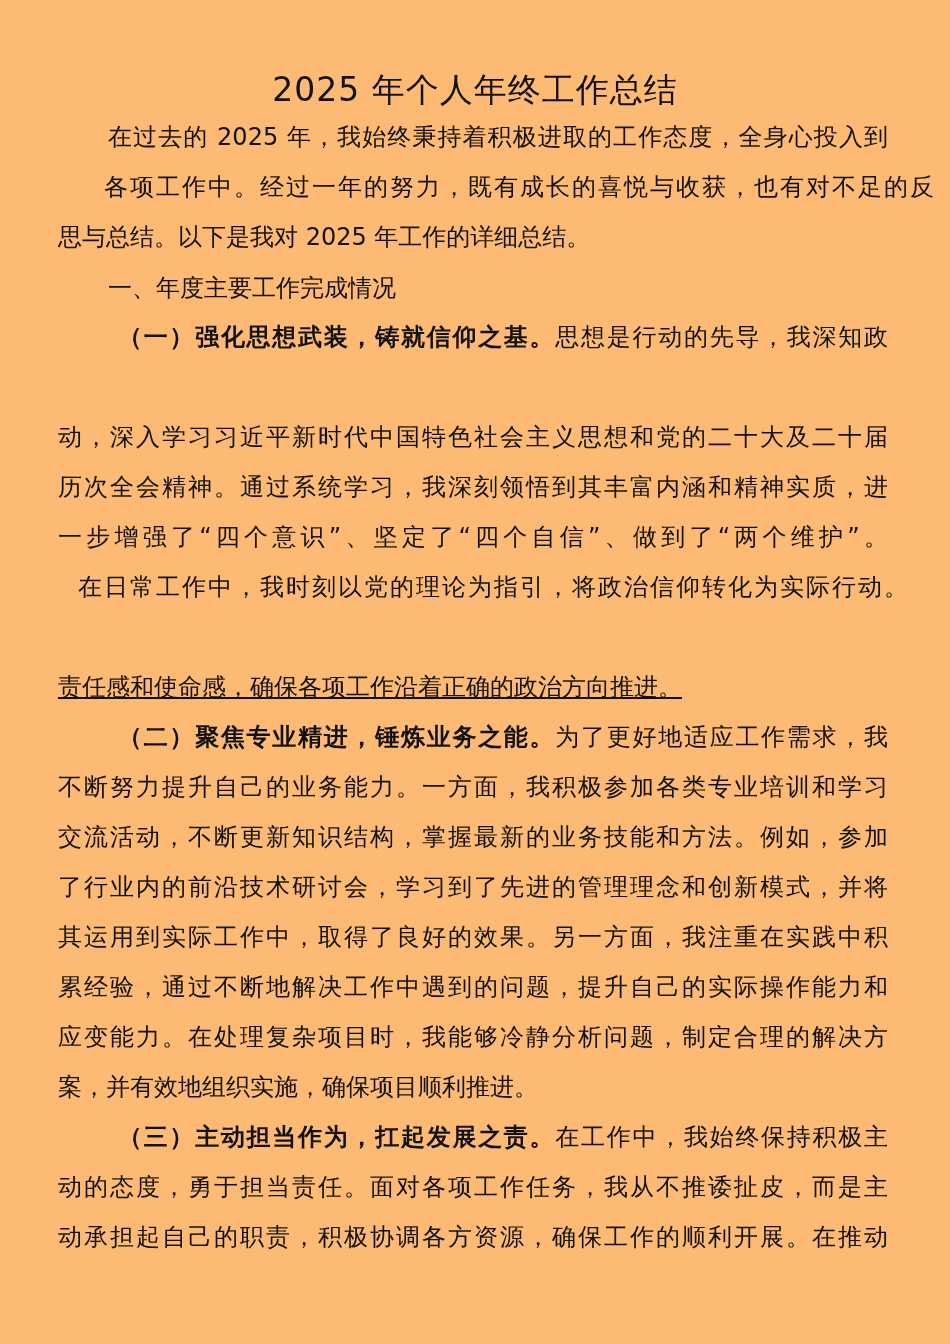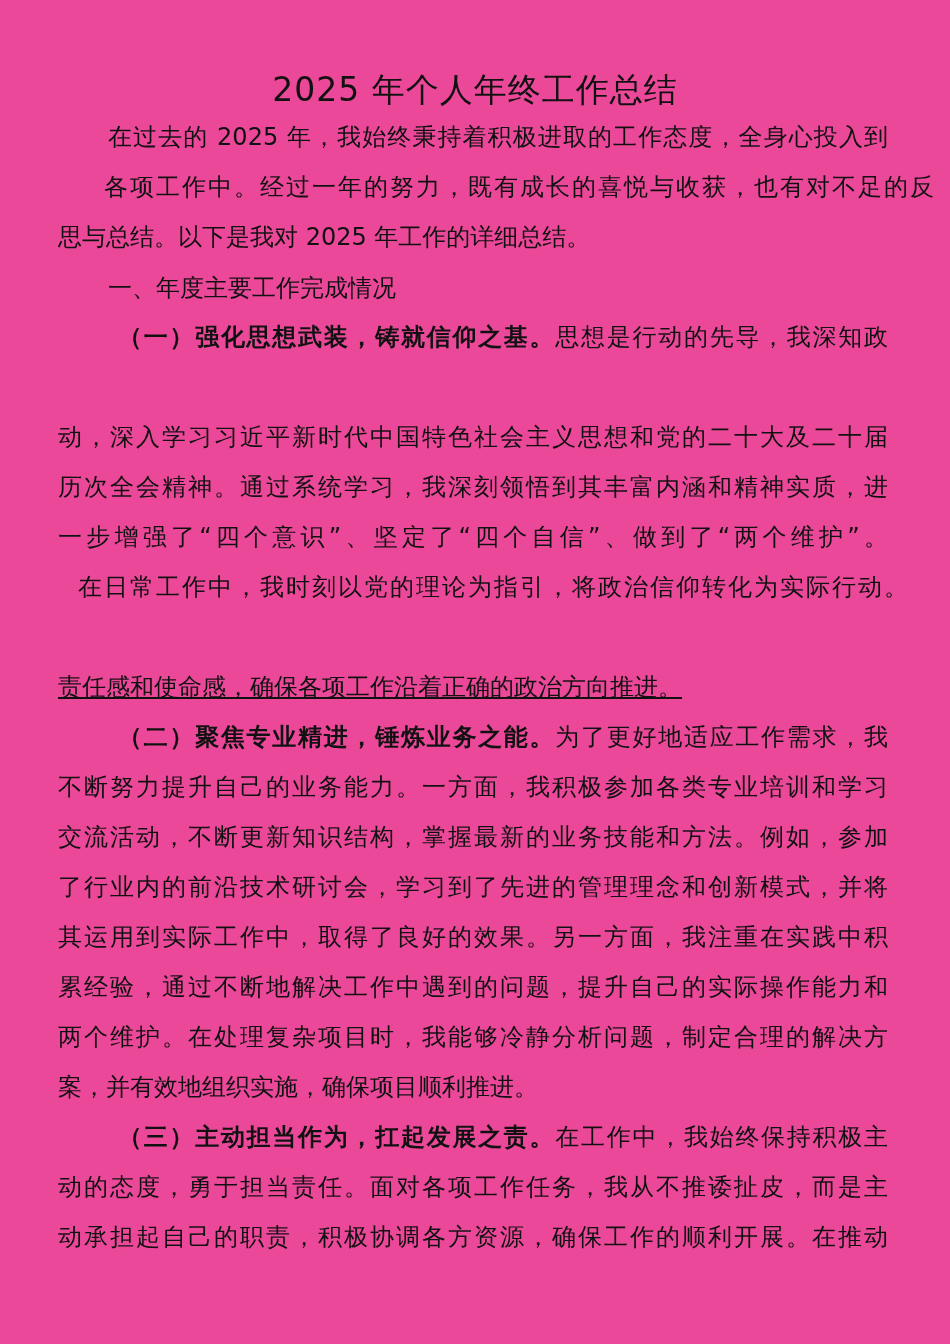--- a/index.html
+++ b/index.html
@@ -12,21 +12,21 @@
       height: 1344px;
       position: relative;
       overflow: hidden;
       font-family: "DejaVu Sans", "Liberation Sans", sans-serif;
       color: #111111;
     }
     .page {
       position: absolute;
       left: 0; top: 0;
       width: 950px; height: 1344px;
-      background: #ec4899;
+      background: #fdba74;
     }
     .title {
       position: absolute;
       left: 0;
       top: 66px;
       width: 950px;
       text-align: center;
       font-size: 33px;
       line-height: 48px;
       letter-spacing: 1px;
@@ -82,21 +82,21 @@
   <div class="line last" style="top:667px;text-decoration:underline;">责任感和使命感，确保各项工作沿着正确的政治方向推进。</div>
 
   <div class="line indent2" style="top:717px;">
     <span class="bold">（二）聚焦专业精进，锤炼业务之能。</span><span>为了更好地适应工作需求，我</span>
   </div>
   <div class="line" style="top:767px;">不断努力提升自己的业务能力。一方面，我积极参加各类专业培训和学习</div>
   <div class="line" style="top:817px;">交流活动，不断更新知识结构，掌握最新的业务技能和方法。例如，参加</div>
   <div class="line" style="top:867px;">了行业内的前沿技术研讨会，学习到了先进的管理理念和创新模式，并将</div>
   <div class="line" style="top:917px;">其运用到实际工作中，取得了良好的效果。另一方面，我注重在实践中积</div>
   <div class="line" style="top:967px;">累经验，通过不断地解决工作中遇到的问题，提升自己的实际操作能力和</div>
-  <div class="line" style="top:1017px;">两个维护。在处理复杂项目时，我能够冷静分析问题，制定合理的解决方</div>
+  <div class="line" style="top:1017px;">应变能力。在处理复杂项目时，我能够冷静分析问题，制定合理的解决方</div>
   <div class="line last" style="top:1067px;">案，并有效地组织实施，确保项目顺利推进。</div>
 
   <div class="line" style="top:1167px;">动的态度，勇于担当责任。面对各项工作任务，我从不推诿扯皮，而是主</div>
   <div class="line indent2" style="top:1117px;">
     <span class="bold">（三）主动担当作为，扛起发展之责。</span><span>在工作中，我始终保持积极主</span>
   </div>
   <div class="line" style="top:1217px;">动承担起自己的职责，积极协调各方资源，确保工作的顺利开展。在推动</div>
 
 </div>
 

